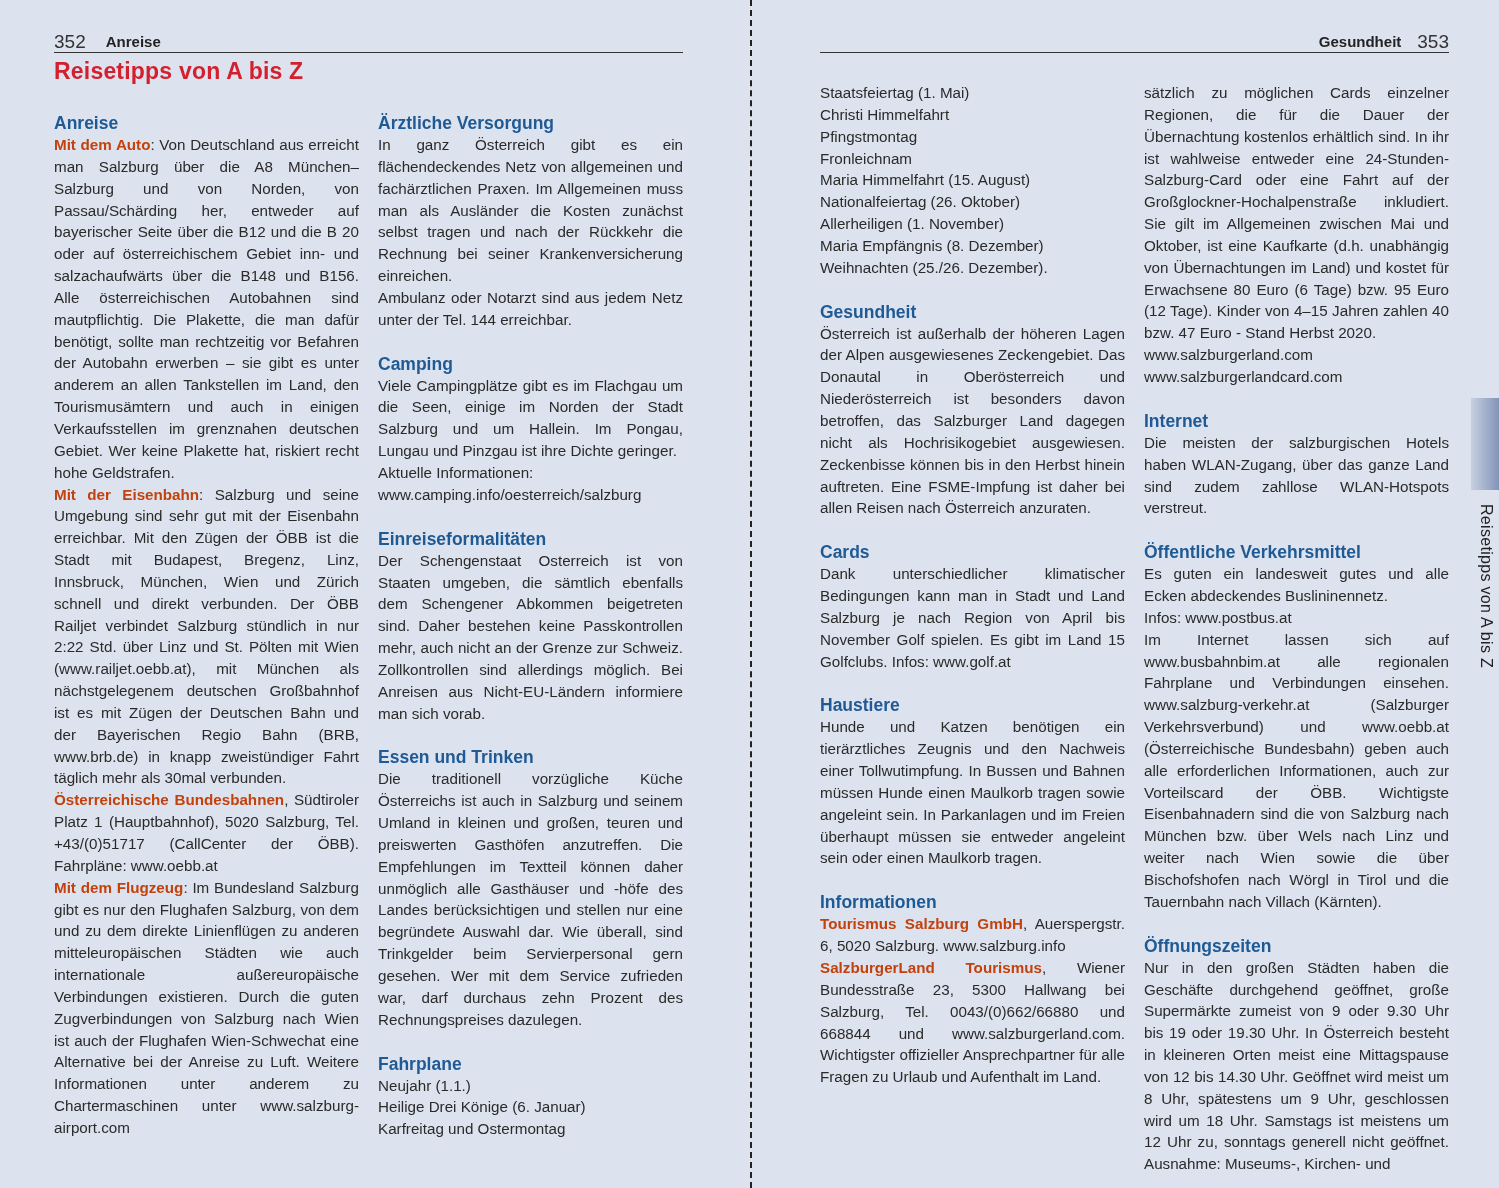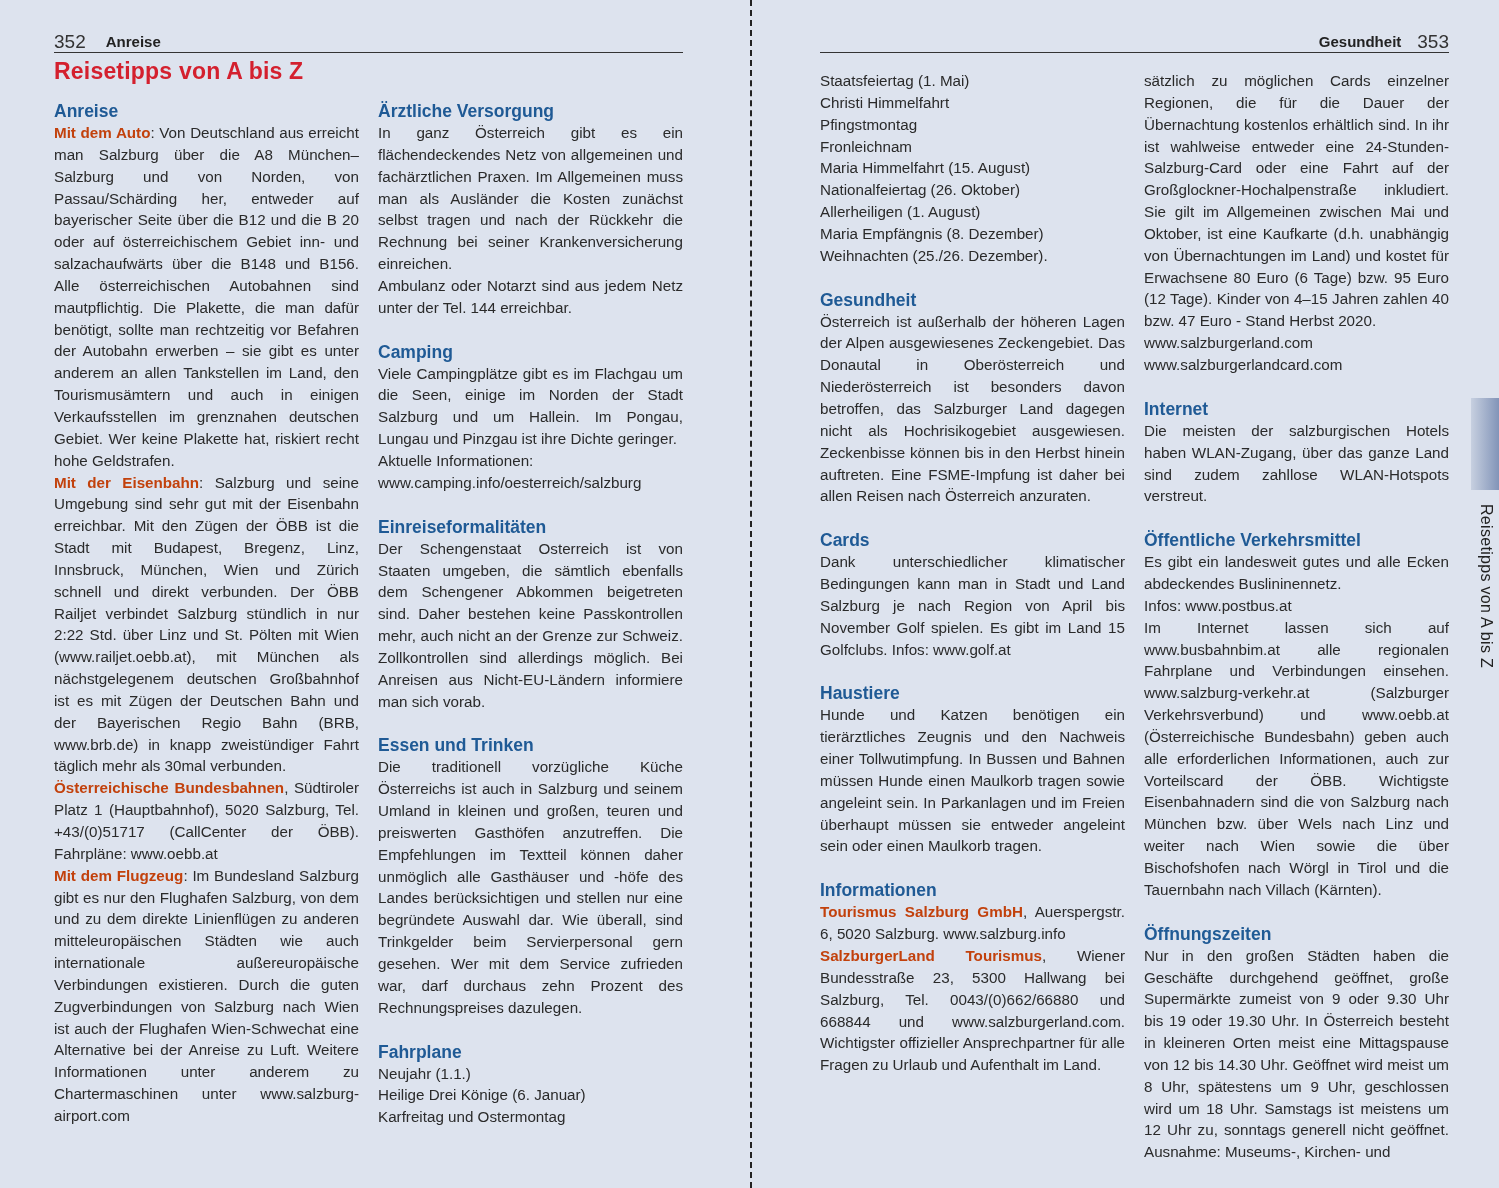--- a/index.html
+++ b/index.html
@@ -27,21 +27,21 @@
   .pg-num { font-size:19px; color:#333; line-height:20px; }
   .rh-title { font-size:15px; font-weight:bold; color:#222; line-height:20px; }
   .rh-left .rh-title { margin-left:20px; }
   .rh-right .rh-title { margin-right:16px; }
   .chapter-title {
     position:absolute; left:54px; top:58px;
     font-size:23px; font-weight:bold; color:#d4202e; letter-spacing:0.2px;
   }
   .col {
     position:absolute; width:305px;
-    font-size:15.2px; line-height:21.85px;
+    font-size:15.2px; line-height:21.85px;margin-top:12px;
   }
   .col p { margin:0; text-align:justify; }
   .col h3 {
     margin:0; font-size:17.5px; line-height:22px; font-weight:bold;
     color:#1f5a95;
   }
   .gap { height:22px; }
   .col ul { list-style:none; margin:0; padding:0; }
   .col li { margin:0; }
   b.lead { color:#c2410c; }
@@ -107,21 +107,21 @@
   </div>
 
   <div class="col" style="left:68px; top:70px;">
     <ul>
       <li>Staatsfeiertag (1. Mai)</li>
       <li>Christi Himmelfahrt</li>
       <li>Pfingstmontag</li>
       <li>Fronleichnam</li>
       <li>Maria Himmelfahrt (15. August)</li>
       <li>Nationalfeiertag (26. Oktober)</li>
-      <li>Allerheiligen (1. August)</li>
+      <li>Allerheiligen (1. November)</li>
       <li>Maria Empfängnis (8. Dezember)</li>
       <li>Weihnachten (25./26. Dezember).</li>
     </ul>
     <div class="gap"></div>
     <h3>Gesundheit</h3>
     <p>Österreich ist außerhalb der höheren Lagen der Alpen ausgewiesenes Zeckengebiet. Das Donautal in Oberösterreich und Niederösterreich ist besonders davon betroffen, das Salzburger Land dagegen nicht als Hochrisikogebiet ausgewiesen. Zeckenbisse können bis in den Herbst hinein auftreten. Eine FSME-Impfung ist daher bei allen Reisen nach Österreich anzuraten.</p>
     <div class="gap"></div>
     <h3>Cards</h3>
     <p>Dank unterschiedlicher klimatischer Bedingungen kann man in Stadt und Land Salzburg je nach Region von April bis November Golf spielen. Es gibt im Land 15 Golfclubs. Infos: www.golf.at</p>
     <div class="gap"></div>
@@ -135,21 +135,21 @@
 
   <div class="col" style="left:392px; top:70px;">
     <p>sätzlich zu möglichen Cards einzelner Regionen, die für die Dauer der Übernachtung kostenlos erhältlich sind. In ihr ist wahlweise entweder eine 24-Stunden-Salzburg-Card oder eine Fahrt auf der Großglockner-Hochalpenstraße inkludiert. Sie gilt im Allgemeinen zwischen Mai und Oktober, ist eine Kaufkarte (d.h. unabhängig von Übernachtungen im Land) und kostet für Erwachsene 80 Euro (6 Tage) bzw. 95 Euro (12 Tage). Kinder von 4–15 Jahren zahlen 40 bzw. 47 Euro - Stand Herbst 2020.</p>
     <p>www.salzburgerland.com</p>
     <p>www.salzburgerlandcard.com</p>
     <div class="gap"></div>
     <h3>Internet</h3>
     <p>Die meisten der salzburgischen Hotels haben WLAN-Zugang, über das ganze Land sind zudem zahllose WLAN-Hotspots verstreut.</p>
     <div class="gap"></div>
     <h3>Öffentliche Verkehrsmittel</h3>
-    <p>Es gibt ein landesweit gutes und alle Ecken abdeckendes Buslininennetz.</p>
+    <p>Es guten ein landesweit gutes und alle Ecken abdeckendes Buslininennetz.</p>
     <p>Infos: www.postbus.at</p>
     <p>Im Internet lassen sich auf www.busbahnbim.at alle regionalen Fahrplane und Verbindungen einsehen. www.salzburg-verkehr.at (Salzburger Verkehrsverbund) und www.oebb.at (Österreichische Bundesbahn) geben auch alle erforderlichen Informationen, auch zur Vorteilscard der ÖBB. Wichtigste Eisenbahnadern sind die von Salzburg nach München bzw. über Wels nach Linz und weiter nach Wien sowie die über Bischofshofen nach Wörgl in Tirol und die Tauernbahn nach Villach (Kärnten).</p>
     <div class="gap"></div>
     <h3>Öffnungszeiten</h3>
     <p>Nur in den großen Städten haben die Geschäfte durchgehend geöffnet, große Supermärkte zumeist von 9 oder 9.30 Uhr bis 19 oder 19.30 Uhr. In Österreich besteht in kleineren Orten meist eine Mittagspause von 12 bis 14.30 Uhr. Geöffnet wird meist um 8 Uhr, spätestens um 9 Uhr, geschlossen wird um 18 Uhr. Samstags ist meistens um 12 Uhr zu, sonntags generell nicht geöffnet. Ausnahme: Museums-, Kirchen- und</p>
   </div>
 
   <div class="side-tab"></div>
   <div class="side-label">Reisetipps von A bis Z</div>
 </div>

